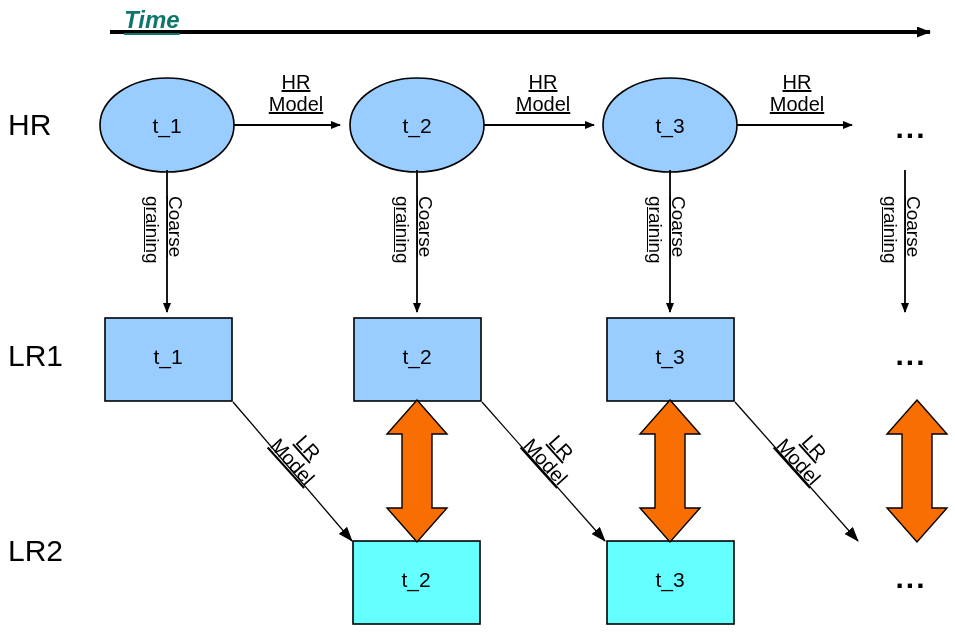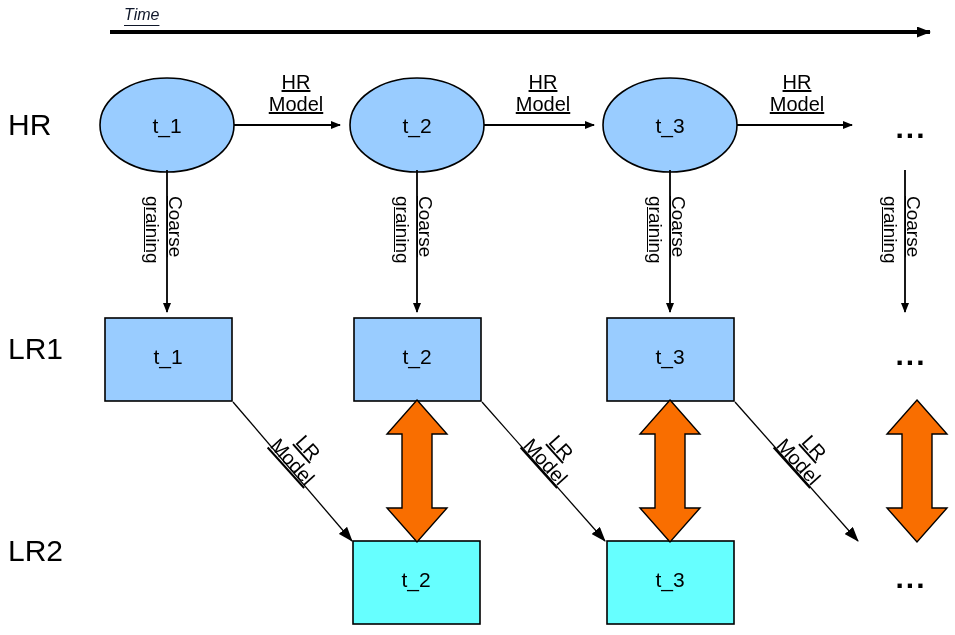--- a/index.html
+++ b/index.html
@@ -31,24 +31,24 @@
     position:absolute;
     font-size:20px;
     line-height:1.08em;
     color:#000;
     white-space:nowrap;
     text-align:center;
   }
   .edge-label span{display:block;text-decoration:underline;text-underline-offset:1px;}
   .time-label{
     position:absolute;
-    font-size:16px;
+    font-size:24px;
     font-style:italic;
-    font-weight:normal;
-    color:#0f172a;
+    font-weight:bold;
+    color:#0f766e;
     white-space:nowrap;
     text-decoration:underline;
     text-underline-offset:5px;
   }
   .rot-label{
     position:absolute;
     font-size:19px;
     color:#000;
     white-space:nowrap;
     transform-origin:0 0;
@@ -164,21 +164,21 @@
       <path d="M670,400 L700,434 L685,434 L685,508 L700,508 L670,542 L640,508 L655,508 L655,434 L640,434 Z" fill="#f96e00" stroke="#000" stroke-width="1.4" stroke-linejoin="miter"></path>
     </g>
     <g>
       <path d="M917,400 L947,434 L932,434 L932,508 L947,508 L917,542 L887,508 L902,508 L902,434 L887,434 Z" fill="#f96e00" stroke="#000" stroke-width="1.4" stroke-linejoin="miter"></path>
     </g>
   </svg>
 
   <div class="time-label" style="left:124px;top:6px;">Time</div>
 
   <div class="row-label" style="left:8px;top:108px;">HR</div>
-  <div class="row-label" style="left:8px;top:332px;">LR1</div>
+  <div class="row-label" style="left:8px;top:339px;">LR1</div>
   <div class="row-label" style="left:8px;top:534px;">LR2</div>
 
   <div class="node-label" style="left:167px;top:126px;">t_1</div>
   <div class="node-label" style="left:417px;top:126px;">t_2</div>
   <div class="node-label" style="left:670px;top:126px;">t_3</div>
 
   <div class="node-label" style="left:168px;top:357px;">t_1</div>
   <div class="node-label" style="left:417px;top:357px;">t_2</div>
   <div class="node-label" style="left:670px;top:357px;">t_3</div>
 

